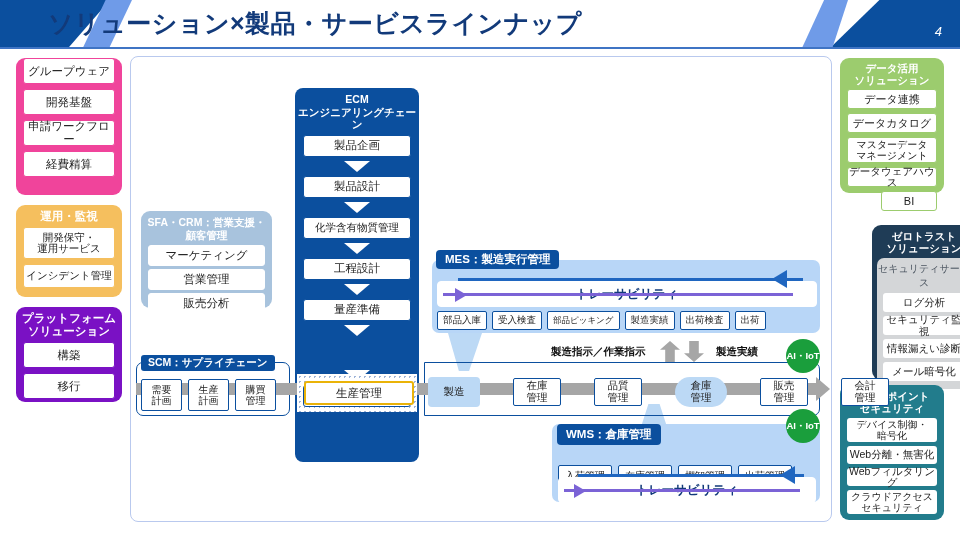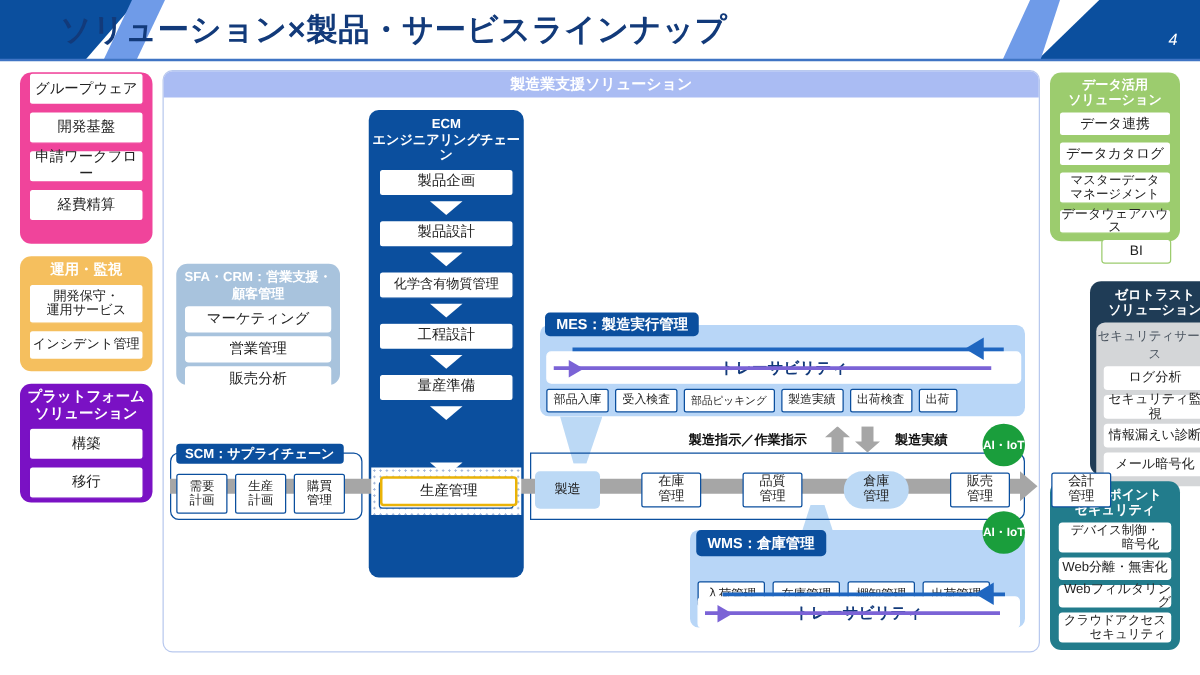--- a/index.html
+++ b/index.html
@@ -51,21 +51,21 @@
   .p-green .chip{margin:0 7px 4px;font-size:11px;color:#222;border:1px solid #9ccc6e;}
   
   .p-navy{background:#1f3c56;}
   .p-navy .ph{font-size:10.5px;padding:5px 0 4px;}
   .inner-grey{background:#d4d6d8;border-radius:7px;margin:0 5px 5px;padding:3px 0 4px;}
   .inner-grey .igh{font-size:10px;color:#4b5560;text-align:center;padding:1px 0 3px;}
   .inner-grey .chip{margin:0 6px 4px;font-size:10.5px;color:#222;height:19px;}
   
   .p-teal{background:#227c8c;}
   .p-teal .ph{font-size:10.5px;padding:5px 0 4px;}
-  .p-teal .chip{margin:0 7px 4px;font-size:10px;color:#222;text-align:right;}
+  .p-teal .chip{margin:0 7px 4px;font-size:10px;color:#222;}
 
   
   .board{position:absolute;left:130px;top:56px;width:702px;height:466px;
          background:#ffffff;border:1px solid #b9c9ee;border-radius:8px;box-sizing:border-box;}
   .board-h{position:absolute;left:131px;top:57px;width:700px;height:21px;background:#aabcf3;
            border-radius:7px 7px 0 0;color:#ffffff;font-size:12px;font-weight:bold;
            display:flex;align-items:center;justify-content:center;}
 
   
   .ecm{position:absolute;left:295px;top:88px;width:124px;height:374px;background:#0b4f9e;
@@ -192,21 +192,20 @@
 セキュリティ</div>
     <div class="chip" style="height:24px;white-space:pre-line;">デバイス制御・
 暗号化</div>
     <div class="chip" style="height:18px;font-size:10.5px;">Web分離・無害化</div>
     <div class="chip" style="height:18px;font-size:10.5px;">Webフィルタリング</div>
     <div class="chip" style="height:24px;white-space:pre-line;">クラウドアクセス
 セキュリティ</div>
   </div>
 
   <div class="board"></div>
-  <div class="board-h">製造業支援ソリューション</div>
 
   <div style="position:absolute;left:448px;top:333px;width:34px;height:38px;background:#bcd9f5;
               clip-path:polygon(0 0,100% 0,62% 100%,32% 100%);z-index:0;"></div>
 
   <div style="position:absolute;left:640px;top:404px;width:28px;height:26px;background:#bcd9f5;
               clip-path:polygon(30% 0,70% 0,100% 100%,0 100%);z-index:0;"></div>
 
   <div class="ecm">
     <div class="ph" style="white-space:pre-line;">ECM
 エンジニアリングチェーン</div>

